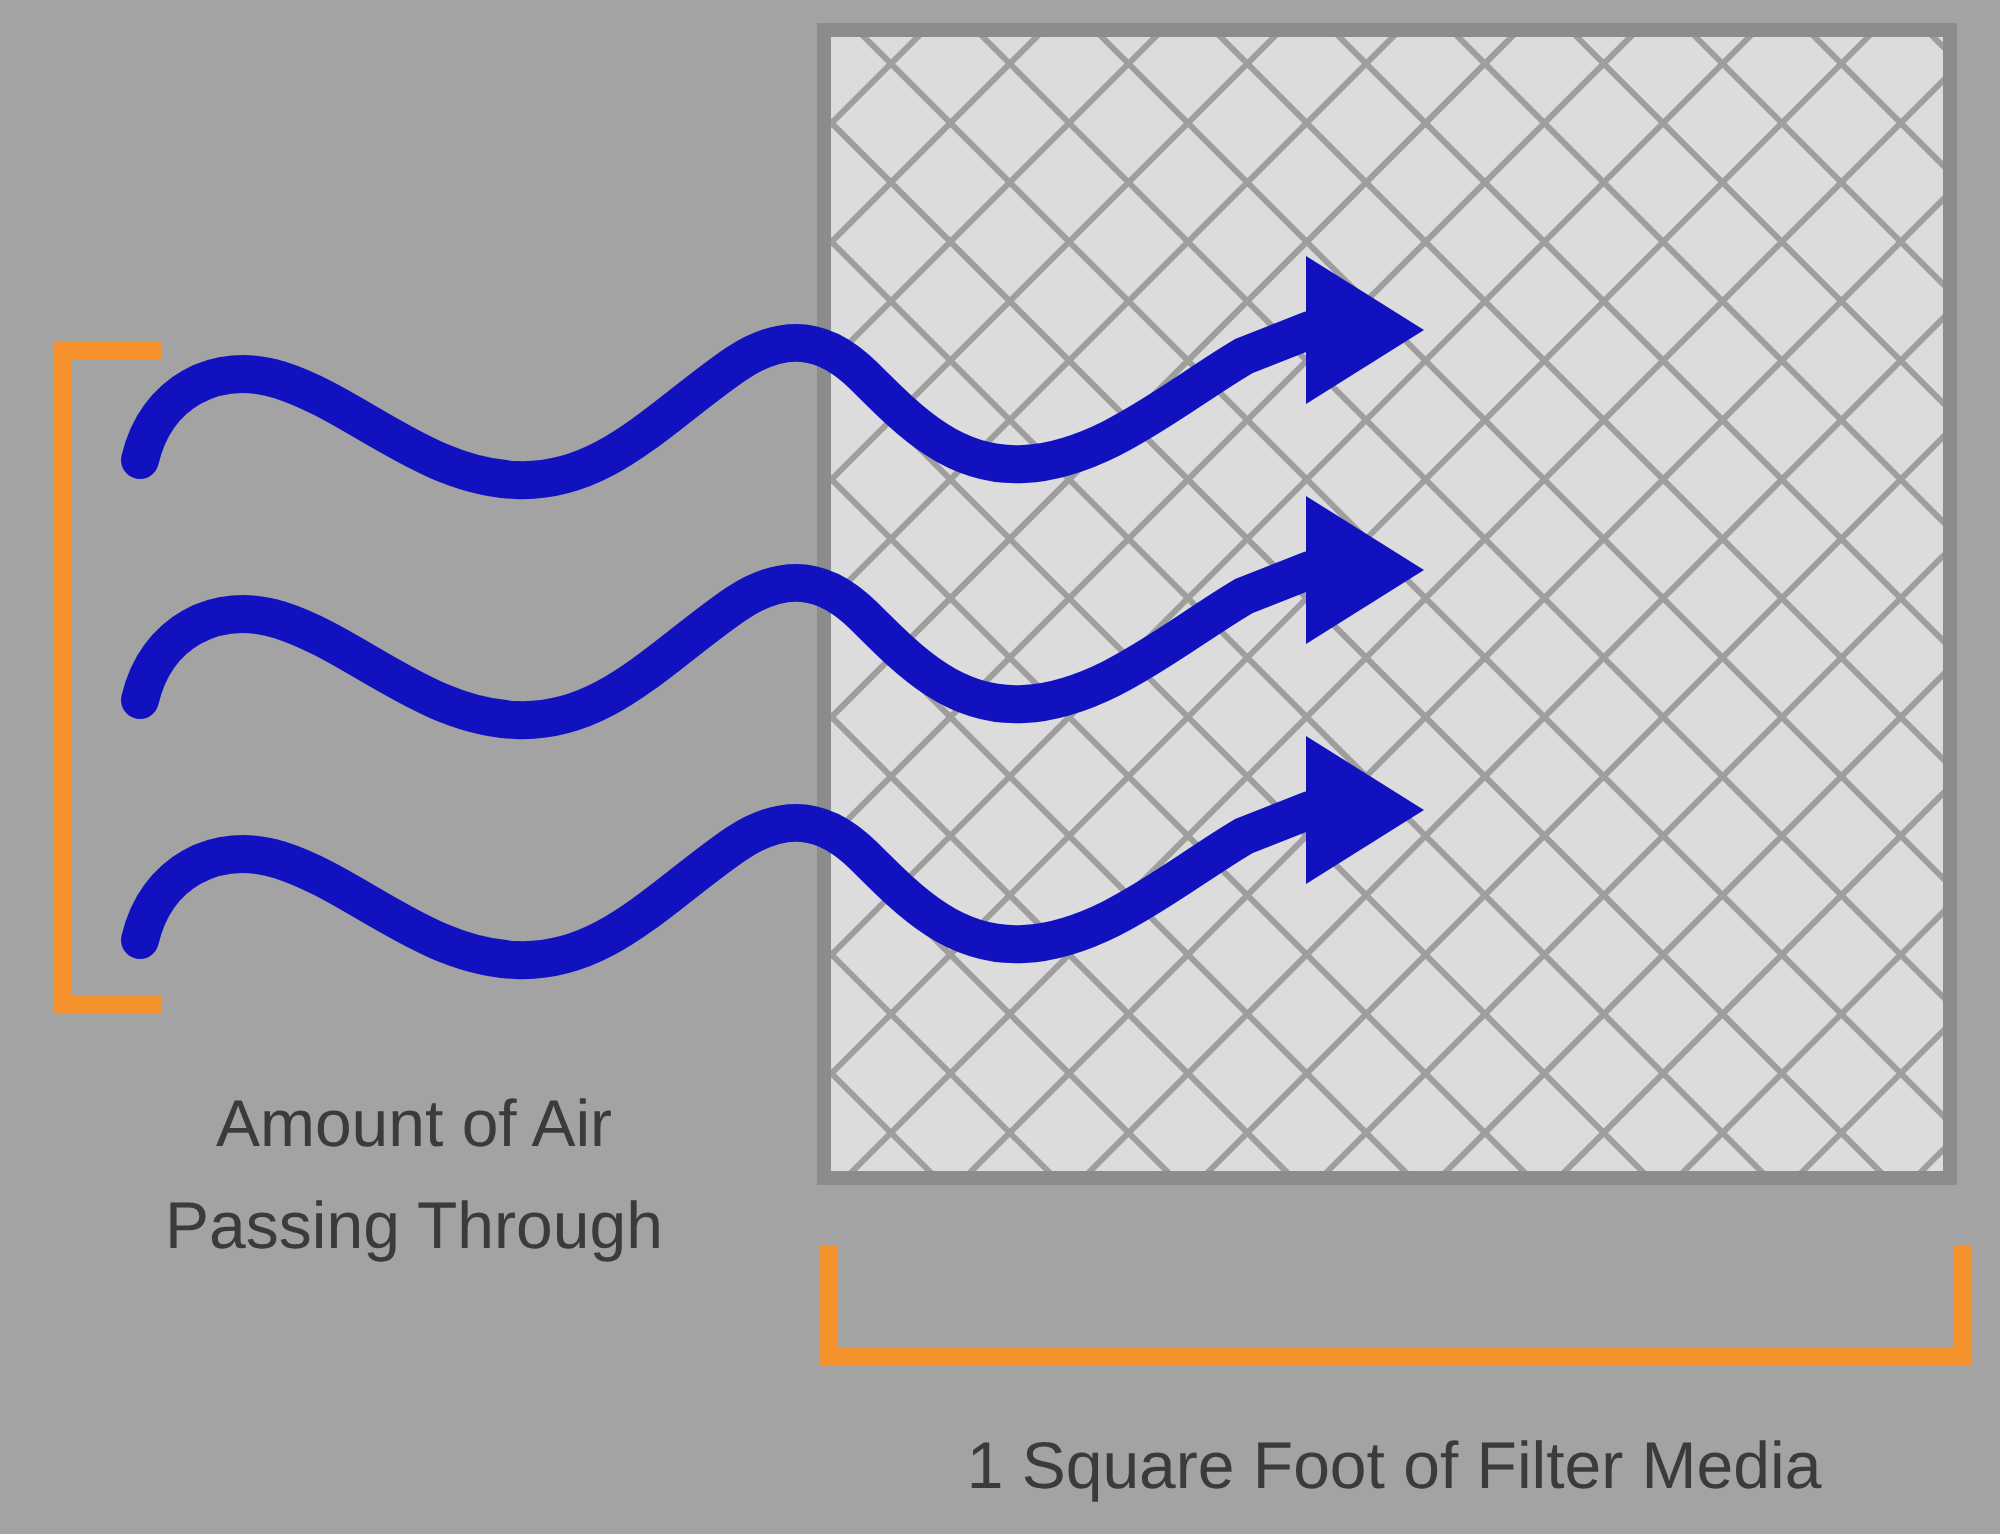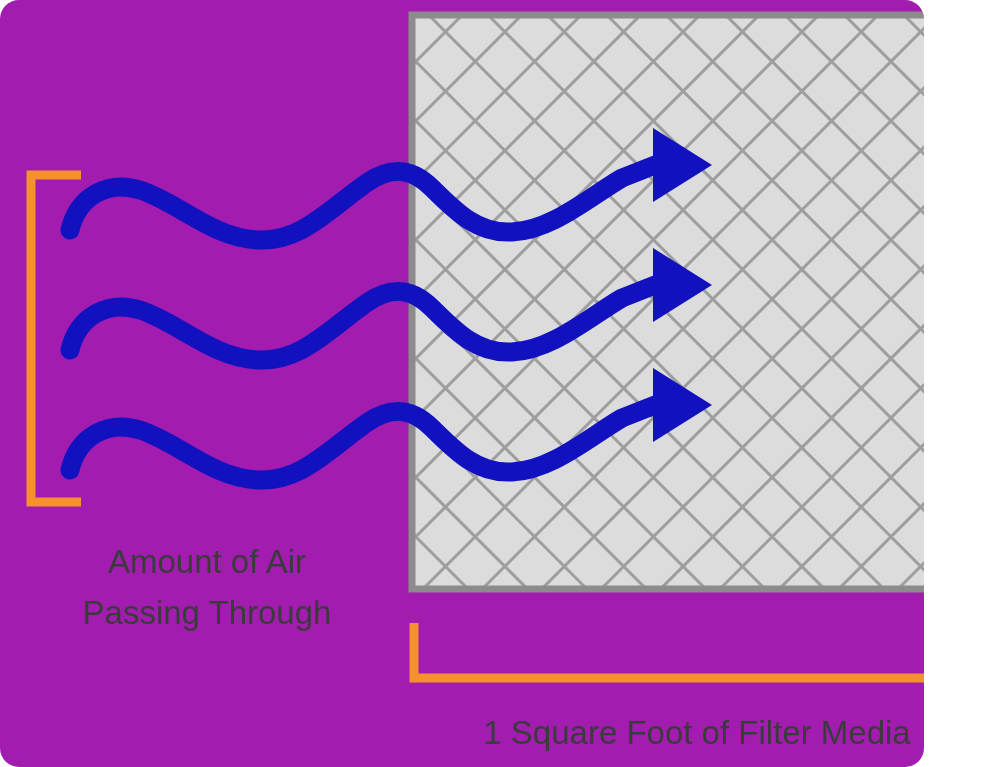--- a/index.html
+++ b/index.html
@@ -6,25 +6,24 @@
   html, body {
     margin: 0;
     padding: 0;
     background: #ffffff;
   }
   body {
     font-family: "Liberation Sans", sans-serif;
   }
   #diagram-root {
     position: relative;
-    width: 924px;
+    width: 1000px;
     height: 767px;
-    background: #a21caf;
+    background: #a3a3a3;
     overflow: hidden;
-    border-radius: 19px;
   }
   #diagram-svg {
     position: absolute;
     top: 0;
     left: 0;
     width: 1000px;
     height: 767px;
     display: block;
   }
   .label-text {

